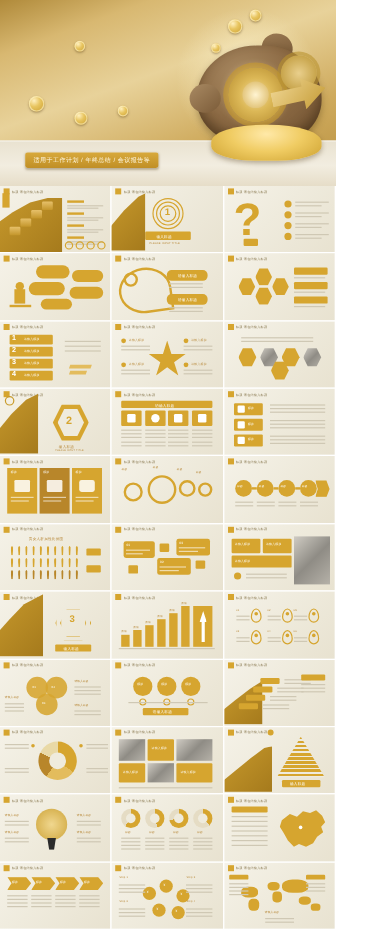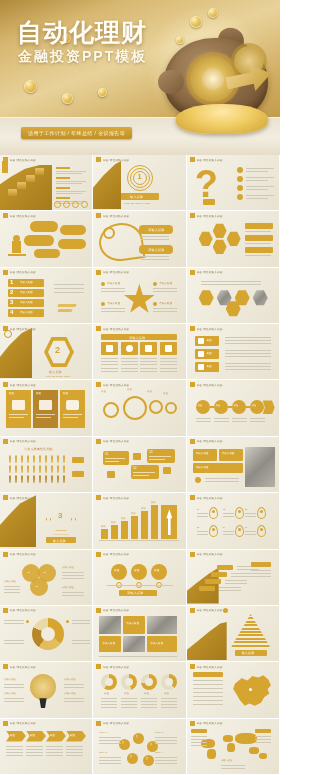--- a/index.html
+++ b/index.html
@@ -117,22 +117,20 @@
   </div>
 
   <div class="fcoin" style="left:24px;  top:80px;  width:13px; height:13px;"></div>
   <div class="fcoin" style="left:62px;  top:93px;  width:11px; height:11px;"></div>
   <div class="fcoin" style="left:98px;  top:88px;  width:9px;  height:9px;"></div>
   <div class="fcoin" style="left:190px; top:16px;  width:12px; height:12px;"></div>
   <div class="fcoin" style="left:208px; top:8px;   width:10px; height:10px;"></div>
   <div class="fcoin" style="left:176px; top:36px;  width:8px;  height:8px;"></div>
   <div class="fcoin" style="left:62px;  top:34px;  width:9px;  height:9px;"></div>
 
-  <div class="cover-title">自动化理财</div>
-  <div class="cover-sub">金融投资PPT模板</div>
   <div class="cover-banner">适用于工作计划 / 年终总结 / 会议报告等</div>
 </div>
 
 <div class="grid" id="grid">
     <div class="cell">
       <div class="hdr">
     <span class="hdr-sq"></span>
     <span class="hdr-tx">标题 请在此输入标题</span>
       </div>
       <div style="position:absolute;left:-4px;top:10px;width:56px;height:46px;

